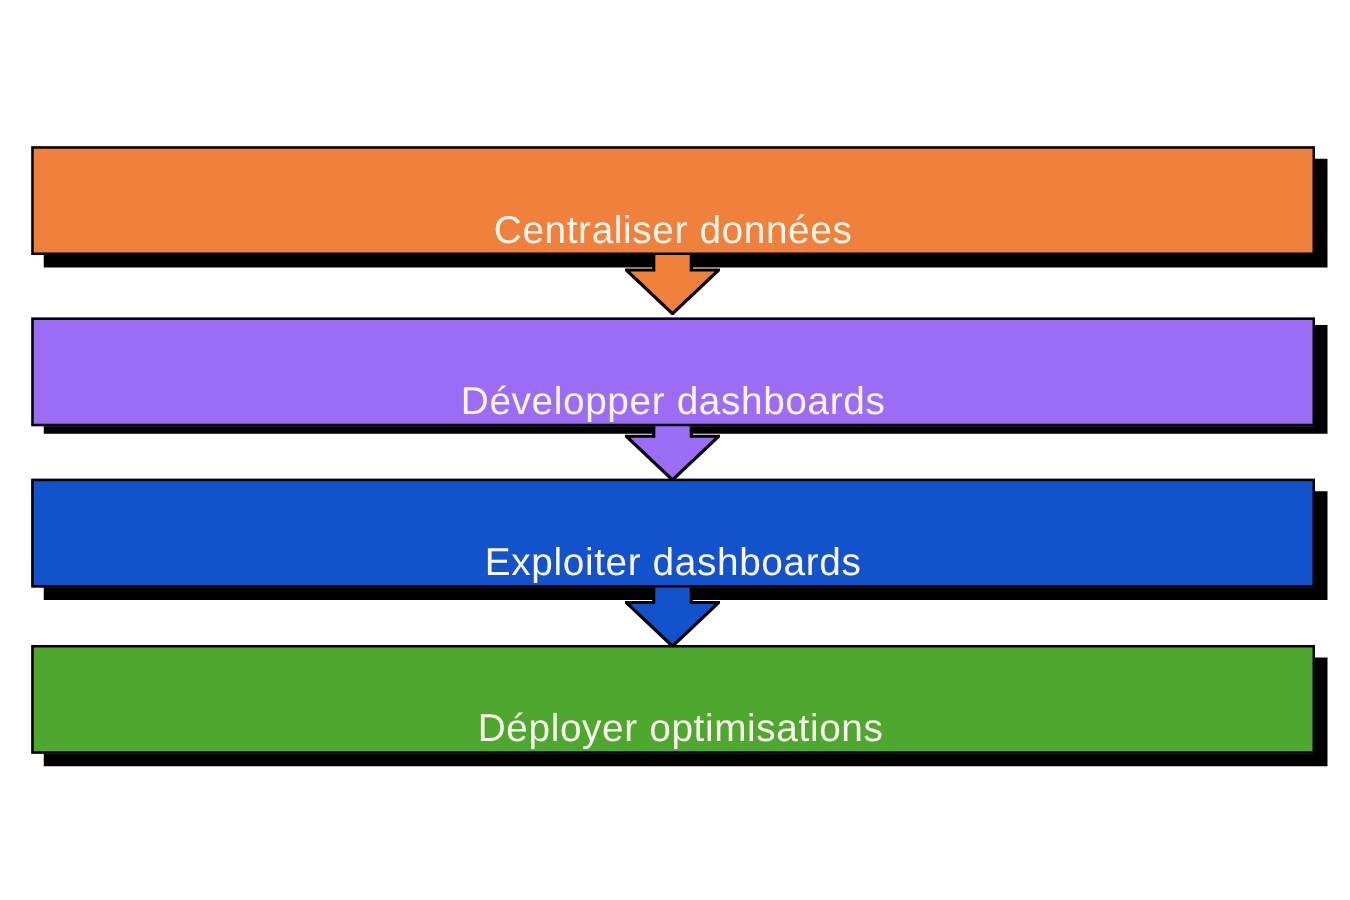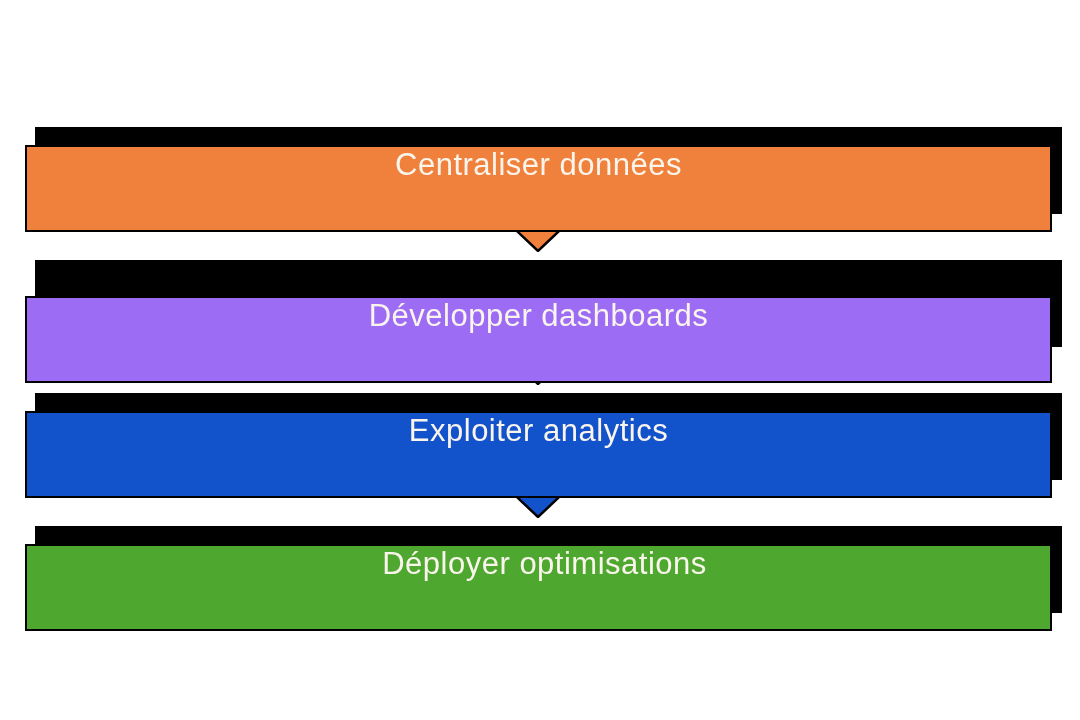--- a/index.html
+++ b/index.html
@@ -24,24 +24,23 @@
     z-index: 1;
   }
   .step-bar {
     position: absolute;
     left: 25px;
     width: 1027px;
     height: 87px;
     box-sizing: border-box;
     border: 2px solid #000000;
     display: flex;
-    align-items: flex-start;
+    align-items: flex-end;
     justify-content: center;
     z-index: 3;
-    margin-top: 28px;
   }
   .step-label {
     color: #FAF5EC;
     font-size: 31px;
     font-weight: 400;
     letter-spacing: 0.5px;
     white-space: nowrap;
   }
   .down-arrow {
     position: absolute;
@@ -49,21 +48,21 @@
     width: 76px;
     height: 52px;
     z-index: 2;
   }
   
   #shadow-0 { top: 127px; }
   #shadow-1 { top: 260px; }
   #shadow-2 { top: 393px; }
   #shadow-3 { top: 526px; }
   #bar-0 { top: 117px; }
-  #bar-1 { top: 268px; }
+  #bar-1 { top: 254px; }
   #bar-2 { top: 383px; }
   #bar-3 { top: 516px; padding-left: 12px; }
   #arrow-0 { top: 200px; }
   #arrow-1 { top: 333px; }
   #arrow-2 { top: 466px; }
 </style>
 </head>
 <body>
 
 <div class="canvas">
@@ -83,19 +82,19 @@
     <polygon points="23,0 23,16 1,16 38,51 75,16 53,16 53,0" stroke="#000000" stroke-width="2.5" stroke-linejoin="miter" fill="#1253CC"></polygon>
   </svg>
 
   <div class="step-bar" id="bar-0" style="background: rgb(240, 129, 60);">
     <span class="step-label" style="color: rgb(250, 245, 236);">Centraliser données</span>
   </div>
   <div class="step-bar" id="bar-1" style="background: rgb(157, 108, 245);">
     <span class="step-label" style="color: rgb(250, 245, 236);">Développer dashboards</span>
   </div>
   <div class="step-bar" id="bar-2" style="background: rgb(18, 83, 204);">
-    <span class="step-label" style="color: rgb(250, 245, 236);">Exploiter analytics</span>
+    <span class="step-label" style="color: rgb(250, 245, 236);">Exploiter dashboards</span>
   </div>
   <div class="step-bar" id="bar-3" style="background: rgb(78, 167, 46);">
     <span class="step-label" style="color: rgb(250, 245, 236);">Déployer optimisations</span>
   </div>
 
 </div>
 
 </body></html>

